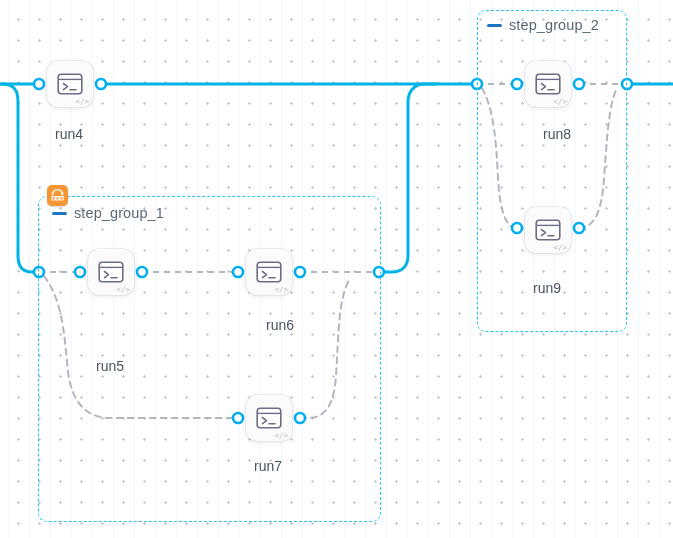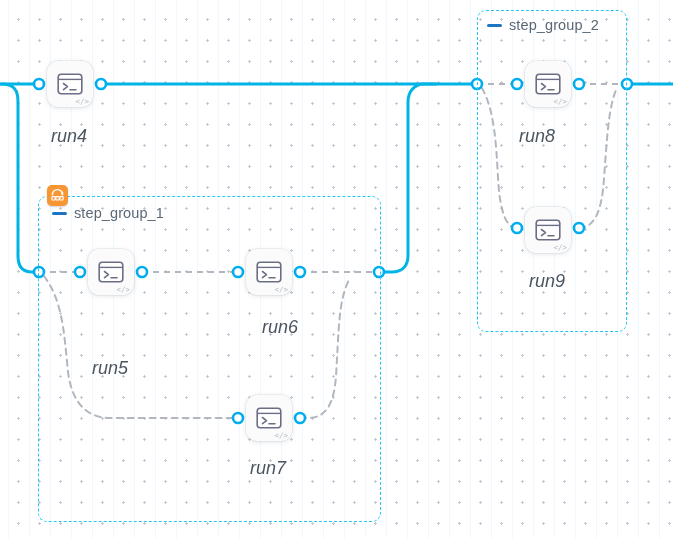--- a/index.html
+++ b/index.html
@@ -81,26 +81,25 @@
     position: absolute;
     right: 4px;
     bottom: 2px;
     font-size: 7.5px;
     color: #b9bfca;
     line-height: 1;
     font-family: "DejaVu Sans Mono", monospace;
   }
   .node-label {
     position: absolute;
-    font-size: 18px;
+    font-size: 14px;
     color: #4a5560;
     text-align: right;
     white-space: nowrap;
     transform: translateX(-50%);
-    font-style: italic;
   }
 </style>
 </head>
 <body>
 
 <div id="canvas">
 
   <svg id="edge-layer" viewBox="0 0 673 538" xmlns="http://www.w3.org/2000/svg">
 
     <path d="M 0 84 L 39 84" fill="none" stroke="#00b4e6" stroke-width="3"></path>
@@ -218,26 +217,26 @@
 
   <div class="node" style="left:525px; top:61px;">
     <svg width="26" height="22" viewBox="0 0 26 22" xmlns="http://www.w3.org/2000/svg">
       <rect x="1.2" y="1.2" width="23.6" height="19.6" rx="3" fill="#ffffff" stroke="#6b6e85" stroke-width="1.6"></rect>
       <line x1="1.2" y1="6.4" x2="24.8" y2="6.4" stroke="#6b6e85" stroke-width="1.4"></line>
       <path d="M6.5 10.5 L10.5 13.6 L6.5 16.7" fill="none" stroke="#6b6e85" stroke-width="1.6" stroke-linecap="round" stroke-linejoin="round"></path>
       <line x1="13" y1="16.8" x2="19" y2="16.8" stroke="#6b6e85" stroke-width="1.6" stroke-linecap="round"></line>
     </svg>
     <span class="code-badge">&lt;/&gt;</span>
   </div>
-  <div class="node-label" style="left:537px; top:126px;">run8</div>
+  <div class="node-label" style="left:557px; top:126px;">run8</div>
 
   <div class="node" style="left:525px; top:207px;">
     <svg width="26" height="22" viewBox="0 0 26 22" xmlns="http://www.w3.org/2000/svg">
       <rect x="1.2" y="1.2" width="23.6" height="19.6" rx="3" fill="#ffffff" stroke="#6b6e85" stroke-width="1.6"></rect>
       <line x1="1.2" y1="6.4" x2="24.8" y2="6.4" stroke="#6b6e85" stroke-width="1.4"></line>
       <path d="M6.5 10.5 L10.5 13.6 L6.5 16.7" fill="none" stroke="#6b6e85" stroke-width="1.6" stroke-linecap="round" stroke-linejoin="round"></path>
       <line x1="13" y1="16.8" x2="19" y2="16.8" stroke="#6b6e85" stroke-width="1.6" stroke-linecap="round"></line>
     </svg>
     <span class="code-badge">&lt;/&gt;</span>
   </div>
-  <div class="node-label" style="left:547px; top:271px;">run9</div>
+  <div class="node-label" style="left:547px; top:280px;">run9</div>
 
 </div>
 
 </body></html>

